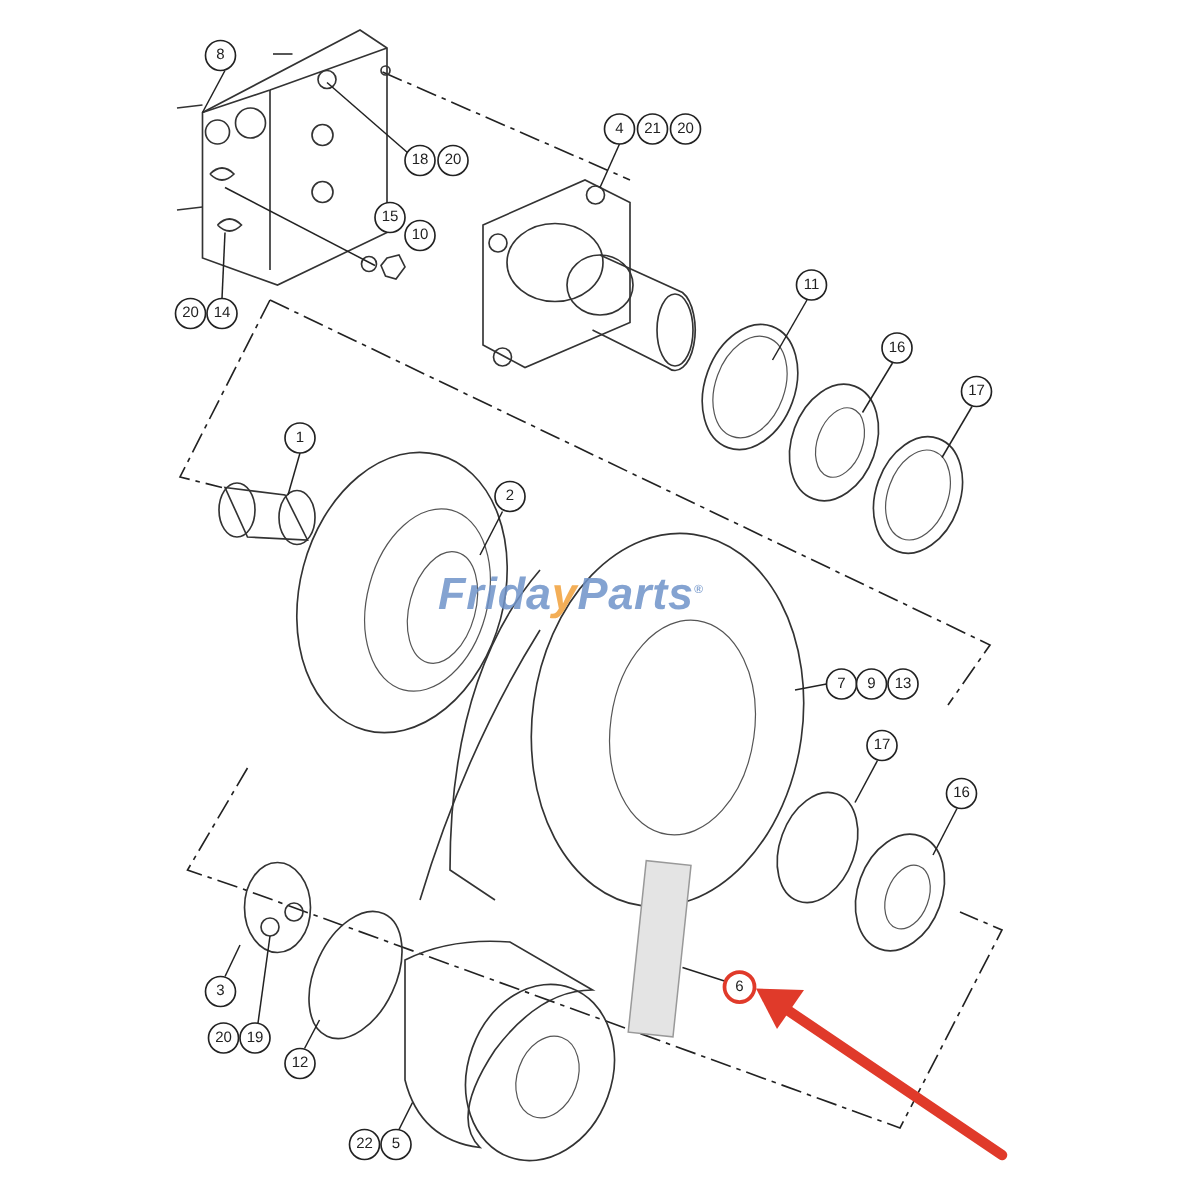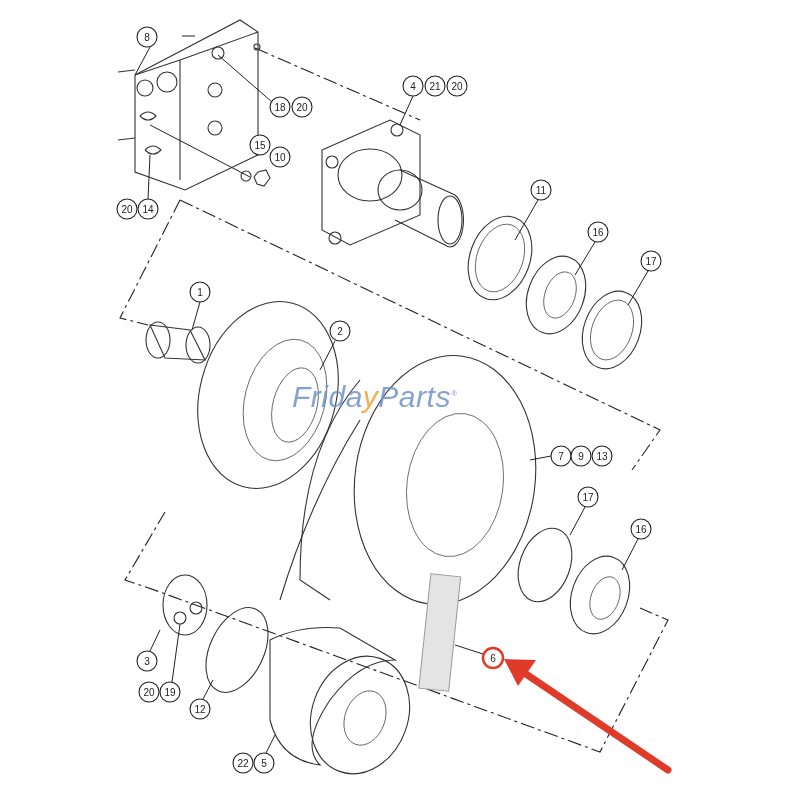--- a/index.html
+++ b/index.html
@@ -4,21 +4,21 @@
 <style>
   html,body{margin:0;padding:0;background:#ffffff;}
   body{width:800px;height:800px;overflow:hidden;position:relative;font-family:"Liberation Sans",sans-serif;}
   svg{position:absolute;left:0;top:0;}
   .ln{stroke:#333;fill:none;stroke-width:1.1;}
   .ln2{stroke:#555;fill:none;stroke-width:0.8;}
   .dash{stroke:#222;fill:none;stroke-width:1.1;stroke-dasharray:14 4 3 4;}
   .callout circle{fill:#fff;stroke:#222;stroke-width:1.1;}
   .callout text{font-family:"Liberation Sans",sans-serif;font-size:10px;fill:#222;text-anchor:middle;dominant-baseline:central;}
   .leader{stroke:#222;stroke-width:1;fill:none;}
-  .wm{position:absolute;left:292px;top:380px;font-family:"Liberation Sans",sans-serif;font-weight:normal;font-style:italic;font-size:30px;letter-spacing:0.5px;color:#6f93c9;opacity:0.85;white-space:nowrap;}
+  .wm{position:absolute;left:292px;top:380px;font-family:"Liberation Sans",sans-serif;font-weight:bold;font-style:italic;font-size:30px;letter-spacing:0.5px;color:#6f93c9;opacity:0.85;white-space:nowrap;}
   .wm .v{color:#f2a13a;}
 </style>
 </head>
 <body>
 
 <svg width="800" height="800" viewBox="0 0 800 800">
 
   <polyline class="dash" points="255,48 420,120"></polyline>
   <polyline class="dash" points="180,200 120,318 148,325"></polyline>
   <polyline class="dash" points="180,200 660,430 632,470"></polyline>

